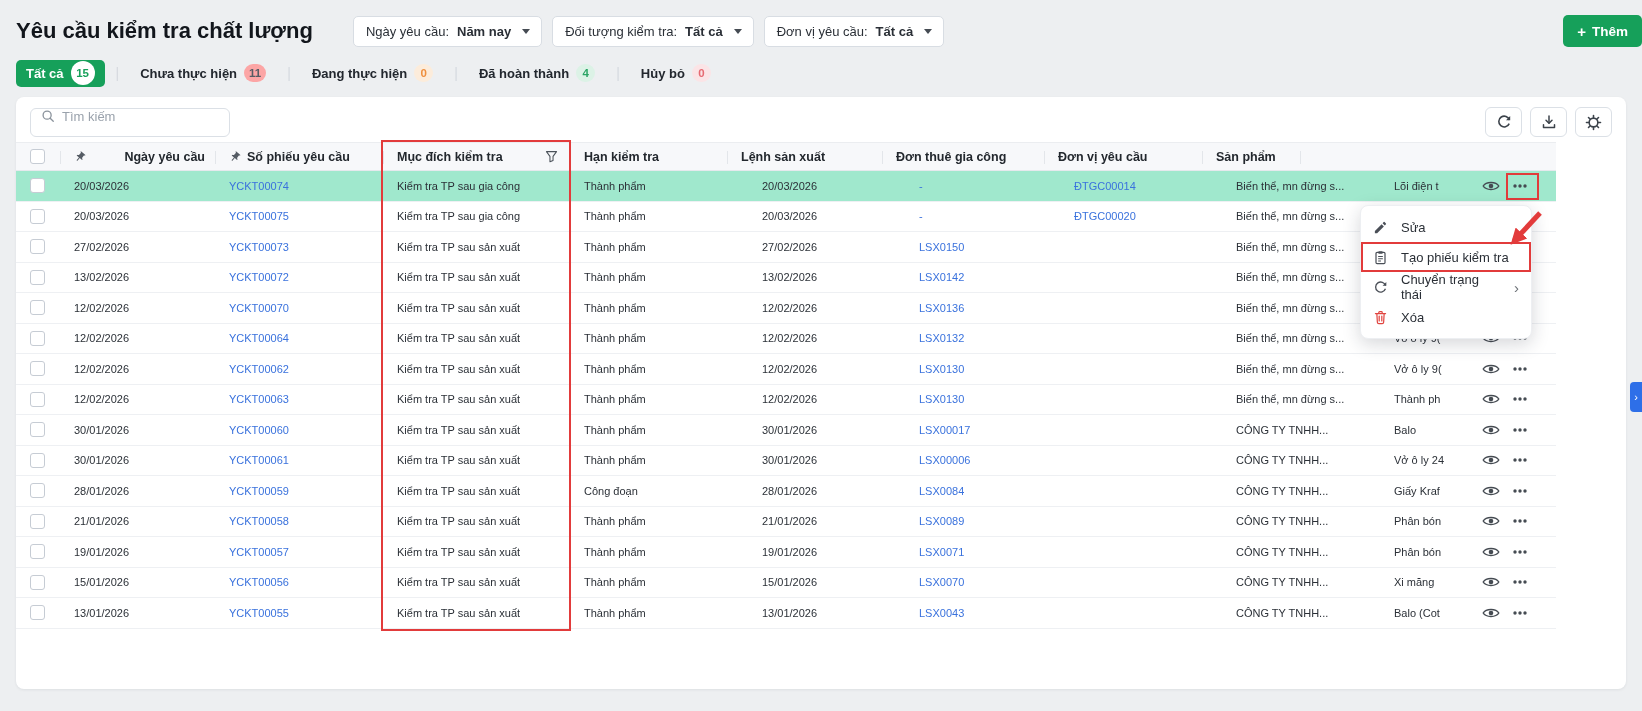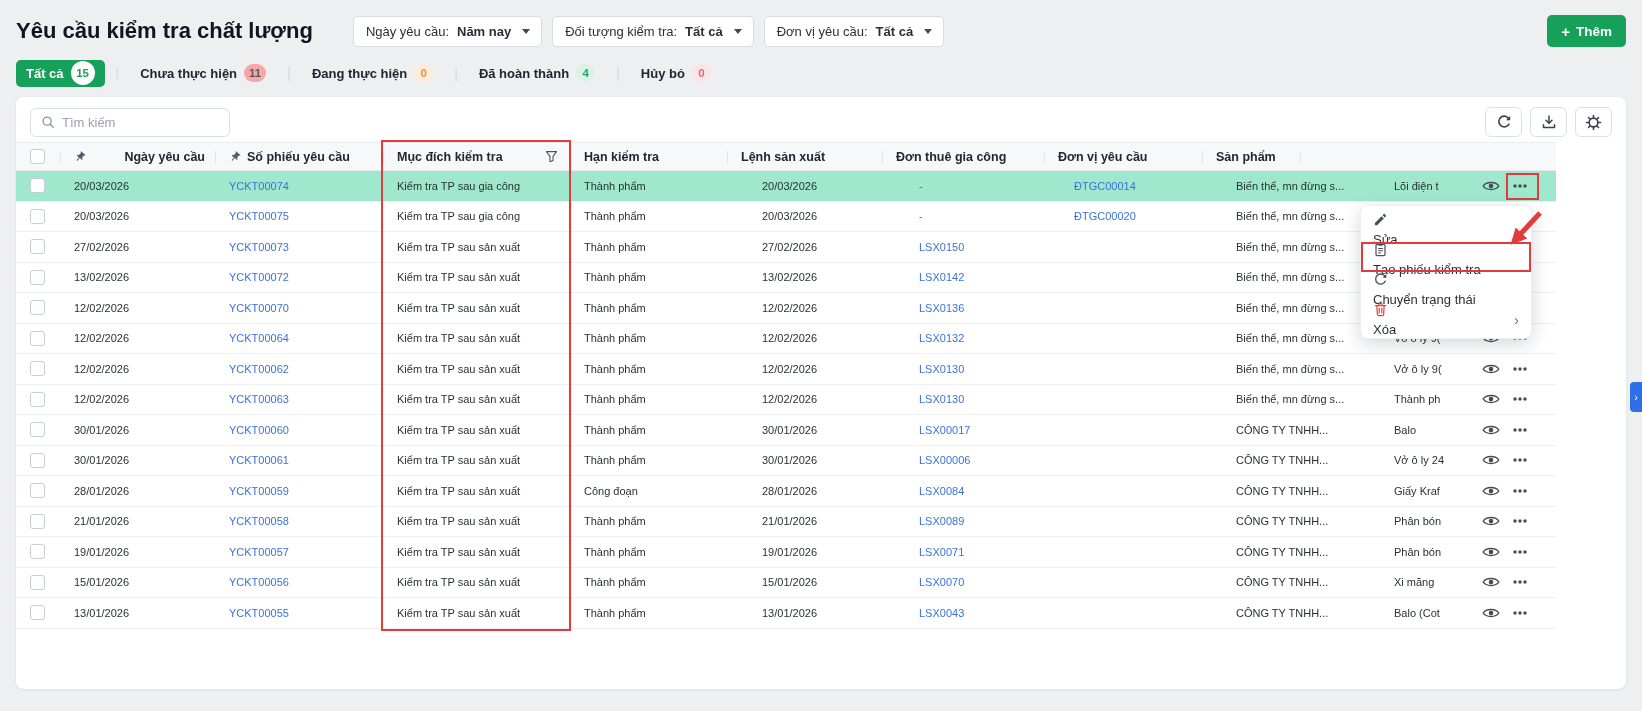--- a/index.html
+++ b/index.html
@@ -7,21 +7,21 @@
   body {
     position:relative; overflow:hidden;
     background:#edeff1;
     font-family:"Liberation Sans", sans-serif;
     font-size:13px; color:#2b3037;
     --accent-green:#16a05a; --selected-row:#a0e8cd; --link-blue:#3a72dd; --annotation-red:#e23b3b;
   }
   svg { display:block; }
 
   
-  .header-bar { position:absolute; left:16px; top:12px; right:16px; height:38px; display:flex; align-items:center; gap:14px; }
+  .header-bar { position:absolute; left:16px; top:12px; right:0; height:38px; display:flex; align-items:center; gap:14px; }
   .page-title { font-size:22px; font-weight:bold; color:#12161c; white-space:nowrap; }
   .filter-bar { display:flex; gap:10px;margin-left:26px; }
   .filter-select { display:flex; align-items:center; gap:8px; background:#fff; border:1px solid #d8dde3; border-radius:5px; height:31px; padding:0 11px 0 12px; color:#2a2f36; cursor:pointer; white-space:nowrap; }
   .filter-select .f-label { color:#2a2f36; }
   .filter-select .f-value { font-weight:bold; }
   .caret { width:0; height:0; border-left:4.5px solid transparent; border-right:4.5px solid transparent; border-top:5.5px solid #454b53; margin-left:3px; }
   .spacer { flex:1; }
   .add-button { background:var(--accent-green,#16a05a); color:#fff; border:none; border-radius:5px; height:32px; padding:0 14px; font-size:13.5px; font-weight:bold; display:flex; align-items:center; gap:6px; cursor:pointer; font-family:inherit; }
   .add-button .plus { font-size:15px; font-weight:bold; }
 
@@ -34,21 +34,21 @@
   .tab-default .count { background:#fca5a5; color:#565c64; }
   .tab-orange .count { background:#fcecdb; color:#ee8f3e; }
   .tab-green .count { background:#dcf2e6; color:#2aa565; }
   .tab-red .count { background:#fbe4e6; color:#e66a72; }
   .tab-sep { color:#d5d9de; font-size:14px; }
 
   
   .card { position:absolute; left:16px; top:97px; width:1610px; height:592px; background:#fff; border-radius:8px; box-shadow:0 1px 3px rgba(20,30,40,.07); }
 
   .toolbar { position:absolute; left:14px; right:14px; top:10px; height:30px; display:flex; align-items:center; }
-  .search-box { width:200px; height:29px; border:1px solid #dbe0e6; border-radius:6px; display:flex; align-items:center; gap:7px; padding:0 10px; background:#fff; }
+  .search-box { width:200px; height:29px; border:1px solid #dbe0e6; border-radius:6px; display:flex; align-items:flex-start; gap:7px; padding:0 10px; background:#fff; }
   .search-box input { border:none; outline:none; flex:1; font-size:13px; font-family:inherit; color:#333; min-width:0; }
   .search-box input::placeholder { color:#9aa2ac; }
   .toolbar-right { margin-left:auto; display:flex; gap:8px; }
   .tool-btn { width:37px; height:30px; border:1px solid #dbe0e6; border-radius:6px; background:#fff; display:flex; align-items:center; justify-content:center; color:#3c434b; cursor:pointer; }
 
   
   .thead { position:absolute; left:0; top:45px; width:1540px; height:29px; background:#f7f8fa; border-top:1px solid #ebedf0; border-bottom:1px solid #e6e9ed; display:flex; align-items:center; font-weight:bold; font-size:12.5px; color:#23282e; }
   .tbody { position:absolute; left:0; top:74px; width:1540px; }
   .trow { display:flex; align-items:center; height:30.5px; border-bottom:1px solid #eef0f3; font-size:11px; background:#fff; }
   .trow.selected { background:var(--selected-row,#a0e8cd); }
@@ -61,21 +61,21 @@
   .c-out { width:162px; } .c-unit { width:158px; } .c-product { width:98px; padding-right:0; }
   .c-actions { width:78px; padding:0 0 0 4px; gap:12px; }
 
   .checkbox { width:15px; height:15px; border:1.5px solid #c6ccd4; border-radius:3px; background:#fff; display:inline-block; margin-left:14px; cursor:pointer; flex-shrink:0; }
   .link { color:var(--link-blue,#3a72dd); text-decoration:none; cursor:pointer; overflow:hidden; }
   .icon-btn { display:flex; align-items:center; cursor:pointer; color:#4a5058; }
   .funnel { margin-left:auto; margin-right:2px; cursor:pointer; }
 
   
   .context-menu { position:absolute; left:1344px; top:108px; width:172px; background:#fff; border:1px solid #edeff2; border-radius:8px; box-shadow:0 5px 18px rgba(25,35,50,.18); padding:6px 0; z-index:10; }
-  .menu-item { display:flex; gap:5px; height:30px; padding:0 12px; font-size:13px; color:#2a2f36; cursor:pointer;flex-direction:column; }
+  .menu-item { display:flex; align-items:center; gap:12px; height:30px; padding:0 12px; font-size:13px; color:#2a2f36; cursor:pointer; }
   .menu-item.annotated { outline:2.5px solid var(--annotation-red,#e23b3b); outline-offset:-2px; }
   .menu-icon { width:16px; display:flex; flex-shrink:0; }
   .menu-icon svg { width:15px; height:15px; }
   .submenu-arrow { margin-left:auto; color:#6b7076; font-size:15px; line-height:1; }
 
   
   .anno-col-box { position:absolute; left:365px; top:43px; width:190px; height:491px; border:2.5px solid var(--annotation-red,#e23b3b); pointer-events:none; z-index:6; }
   .anno-dots-box { position:absolute; left:1490px; top:76px; width:33px; height:27px; border:2.5px solid var(--annotation-red,#e23b3b); pointer-events:none; z-index:6; }
   .anno-arrow { position:absolute; left:1472px; top:110px; z-index:12; pointer-events:none; }
 

